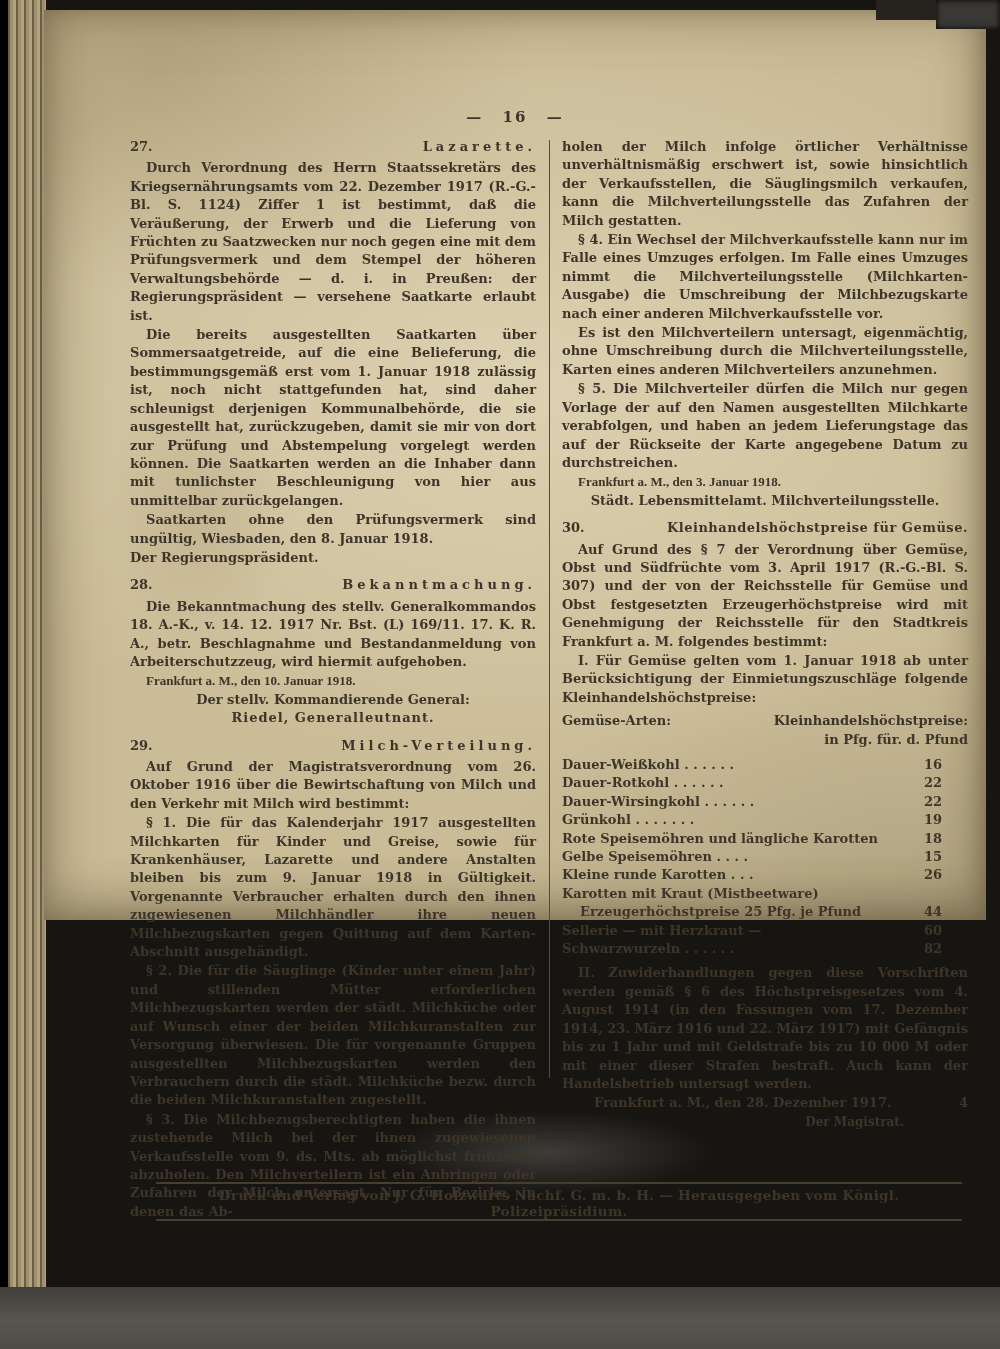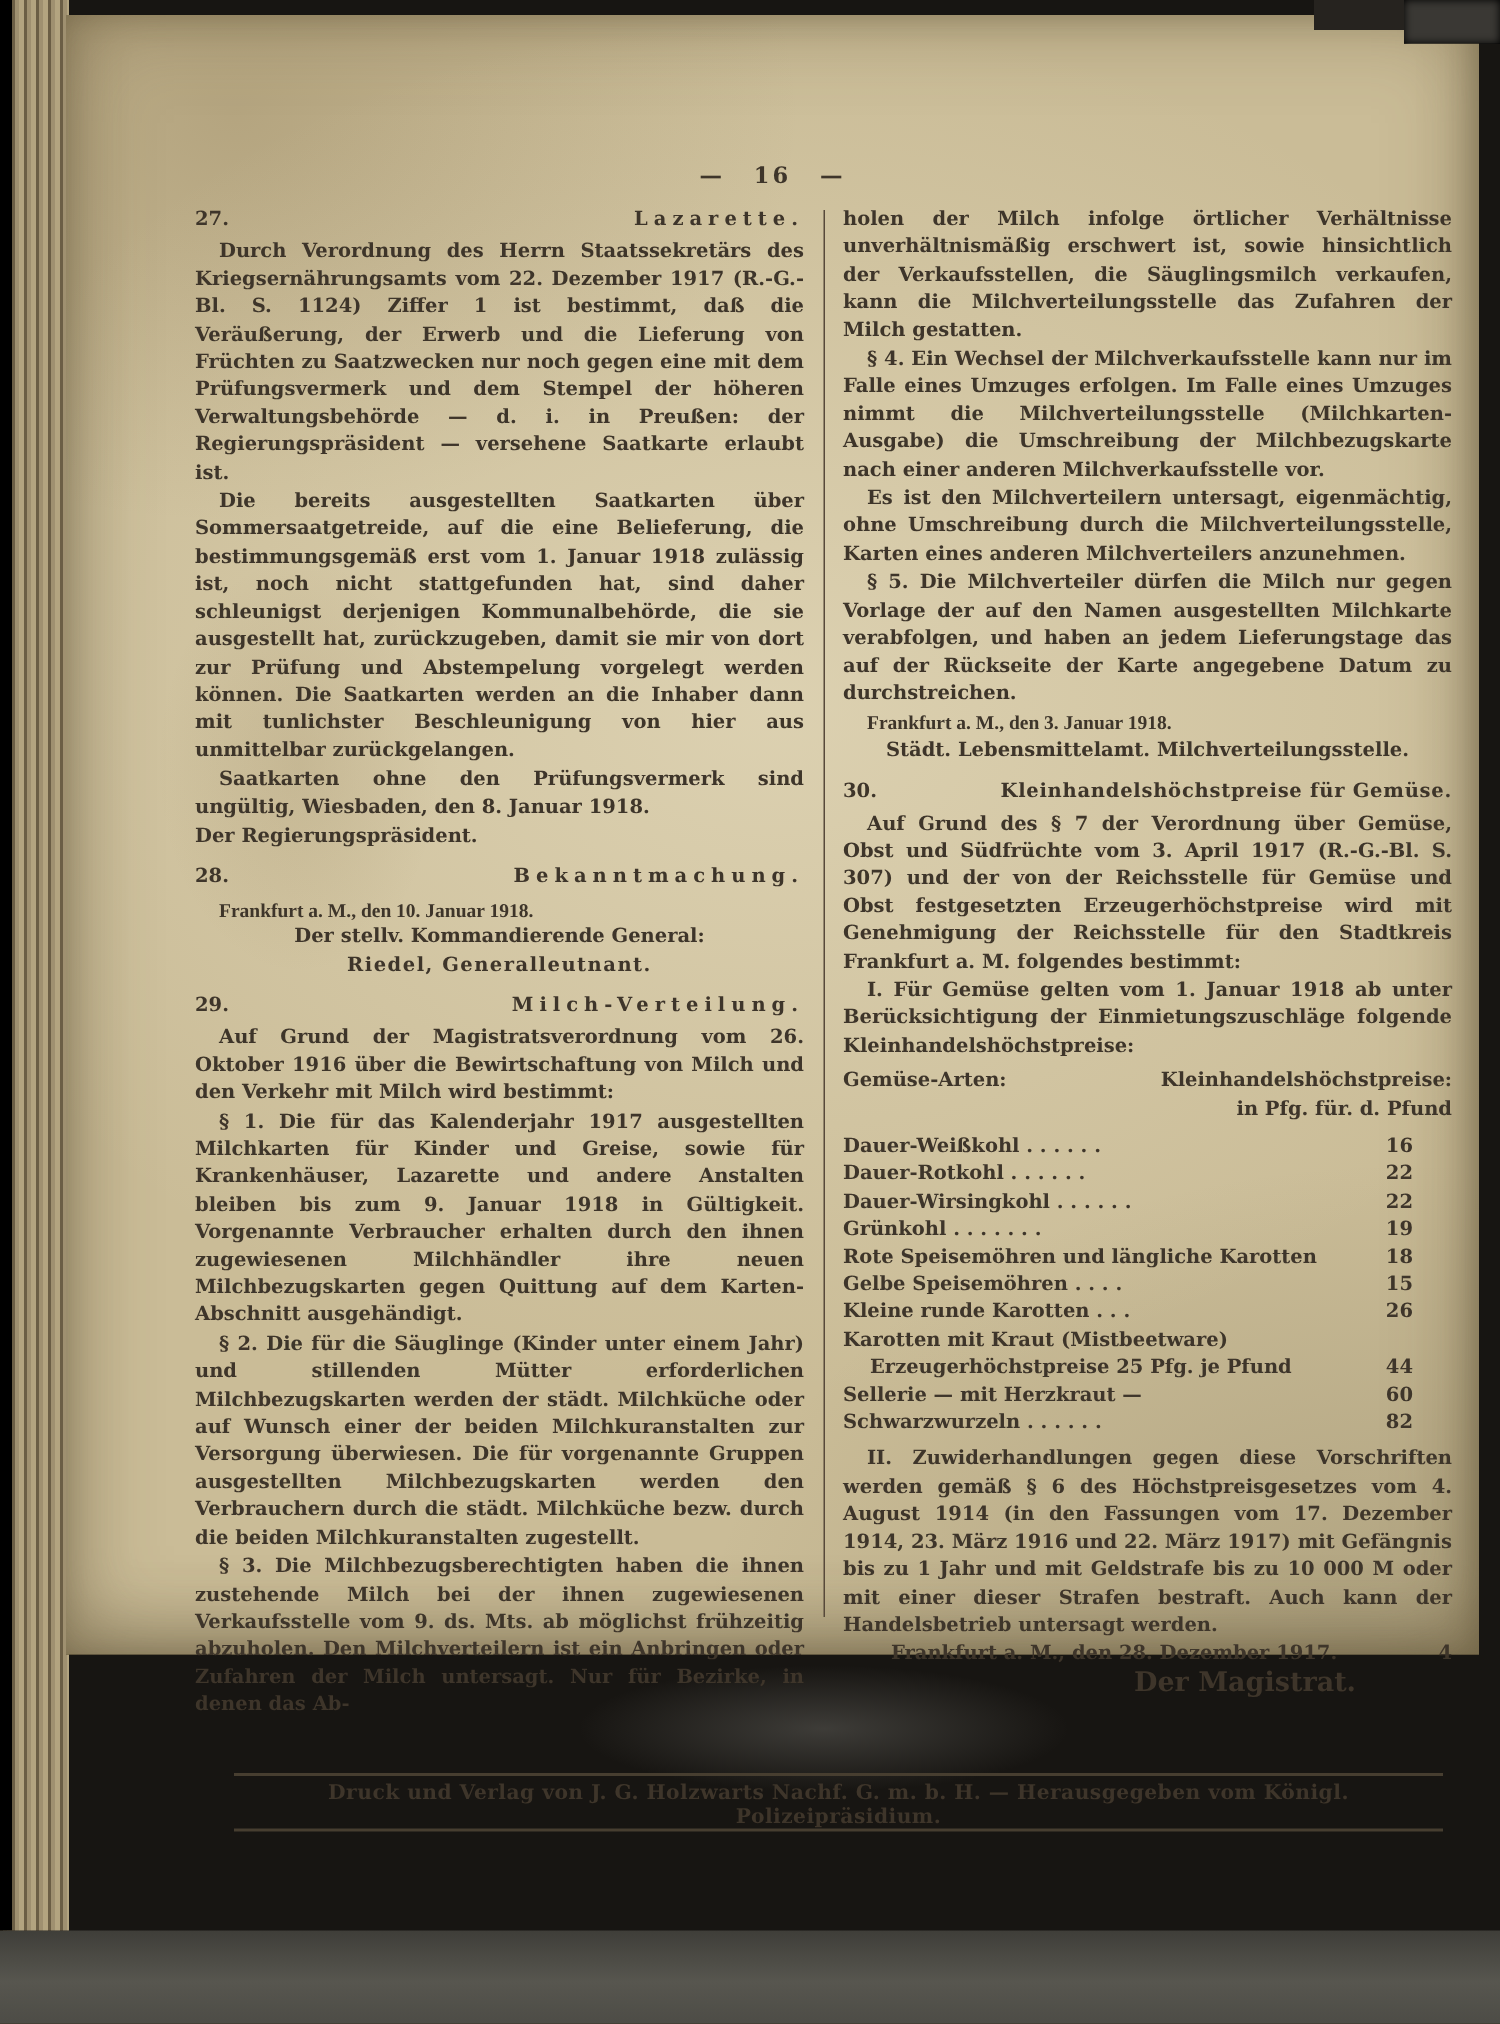--- a/index.html
+++ b/index.html
@@ -9,21 +9,21 @@
   .scan { position: relative; width: 1000px; height: 1349px; overflow: hidden; background: #171512; }
 
   .desk { position: absolute; left: 0; right: 0; bottom: 0; height: 62px; z-index: 0;
           background: linear-gradient(180deg, #3f3e39 0%, #57564f 55%, #4d4c46 100%); }
 
   .page-edges { position: absolute; left: 0; top: 0; bottom: 62px; width: 46px; z-index: 0;
     background:
       linear-gradient(90deg, #000 0 8px, rgba(0,0,0,0) 8px),
       repeating-linear-gradient(90deg, #6b5e45 0 2px, #9f9070 2px 5px, #b3a480 5px 8px); }
 
-  .paper { position: absolute; left: 44px; top: 10px; width: 942px; height: 1093px; z-index: 1;
+  .paper { position: absolute; left: 44px; top: 10px; width: 942px; height: 910px; z-index: 1;
     color: #3e352a;
     background:
       radial-gradient(90% 60% at 50% 42%, rgba(235,226,198,0.55) 0%, rgba(235,226,198,0) 70%),
       radial-gradient(40% 25% at 12% 6%, rgba(116,95,58,0.25) 0%, rgba(116,95,58,0) 100%),
       radial-gradient(50% 30% at 95% 100%, rgba(110,100,70,0.30) 0%, rgba(110,100,70,0) 100%),
       #cabc97;
     box-shadow: inset 0 0 60px rgba(86,68,38,0.45), inset -4px 0 18px rgba(60,50,30,0.25), inset 0 -20px 40px rgba(95,88,65,0.30); }
 
   .stain { position: absolute; border-radius: 50%; pointer-events: none; }
   .stain-a { left: 340px; top: 1100px; width: 330px; height: 85px;
@@ -49,21 +49,21 @@
   .sec-title.tight { letter-spacing: 0.5px; }
 
   p.body { text-align: justify; text-indent: 16px; margin-bottom: 1px; }
   p.body.noindent { text-indent: 0; }
   p.plain { text-indent: 16px; font-family: Liberation Serif, serif; }
   .sig-right { text-align: left; padding-right: 12px; }
   .sig-center { text-align: center; }
   .sig-spaced { letter-spacing: 1px; }
   .date-row { display: flex; justify-content: space-between; }
   .date-row .d-text { text-indent: 16px; padding-left: 16px; }
-  .mag-sig { text-align: right; padding-right: 64px; font-size: 18px; }
+  .mag-sig { text-align: right; padding-right: 64px; font-size: 12px; }
 
   .price-table { margin: 5px 0 6px; }
   .pt-head { display: flex; justify-content: space-between; align-items: flex-start; margin-bottom: 7px; }
   .pt-head .c2 { text-align: right; }
   .pt-head .c2 span { display: block; }
   .pt-row { display: flex; align-items: flex-end; }
   .pt-name { flex: 1; padding-left: 18px; text-indent: -18px; }
   .pt-price { width: 58px; flex: none; text-align: right; padding-right: 26px; }
 
   .footer { position: absolute; left: 112px; top: 1172px; width: 806px;
@@ -97,20 +97,21 @@
           <p class="body">Die bereits ausgestellten Saatkarten über Sommersaatgetreide, auf die eine Belieferung, die bestimmungsgemäß erst vom 1. Januar 1918 zulässig ist, noch nicht stattgefunden hat, sind daher schleunigst derjenigen Kommunalbehörde, die sie ausgestellt hat, zurückzugeben, damit sie mir von dort zur Prüfung und Abstempelung vorgelegt werden können. Die Saatkarten werden an die Inhaber dann mit tunlichster Beschleunigung von hier aus unmittelbar zurückgelangen.</p>
           <p class="body">Saatkarten ohne den Prüfungsvermerk sind ungültig, Wiesbaden, den 8. Januar 1918.</p>
           <p class="sig-right">Der Regierungspräsident.</p>
         </section>
 
         <section class="sec">
           <div class="sec-head">
             <span class="sec-num">28.</span>
             <span class="sec-title">Bekanntmachung.</span>
           </div>
+          <p class="body">Die Bekanntmachung des stellv. Generalkommandos 18. A.-K., v. 14. 12. 1917 Nr. Bst. (L) 169/11. 17. K. R. A., betr. Beschlagnahme und Bestandanmeldung von Arbeiterschutzzeug, wird hiermit aufgehoben.</p>
           <p class="plain">Frankfurt a. M., den 10. Januar 1918.</p>
           <p class="sig-center">Der stellv. Kommandierende General:</p>
           <p class="sig-center sig-spaced">Riedel, Generalleutnant.</p>
         </section>
 
         <section class="sec">
           <div class="sec-head">
             <span class="sec-num">29.</span>
             <span class="sec-title">Milch-Verteilung.</span>
           </div>

